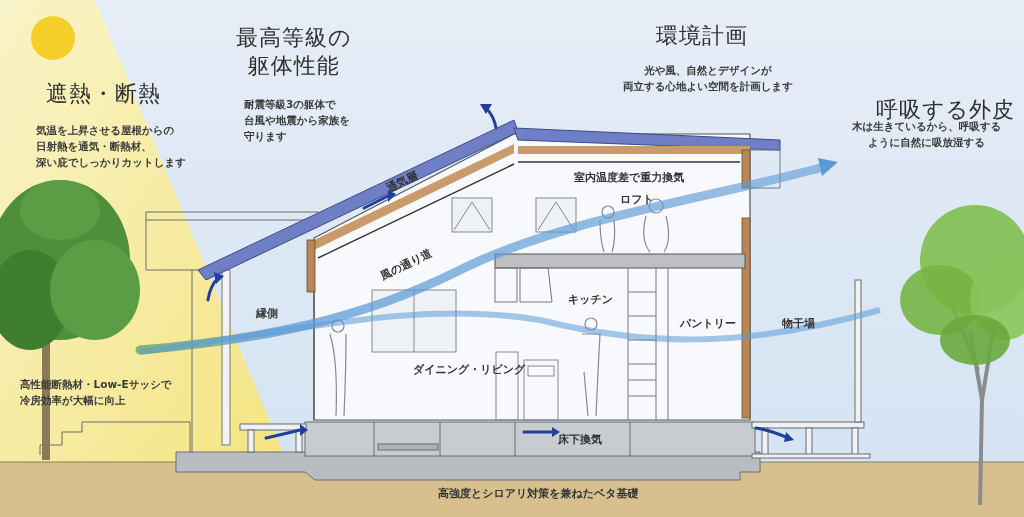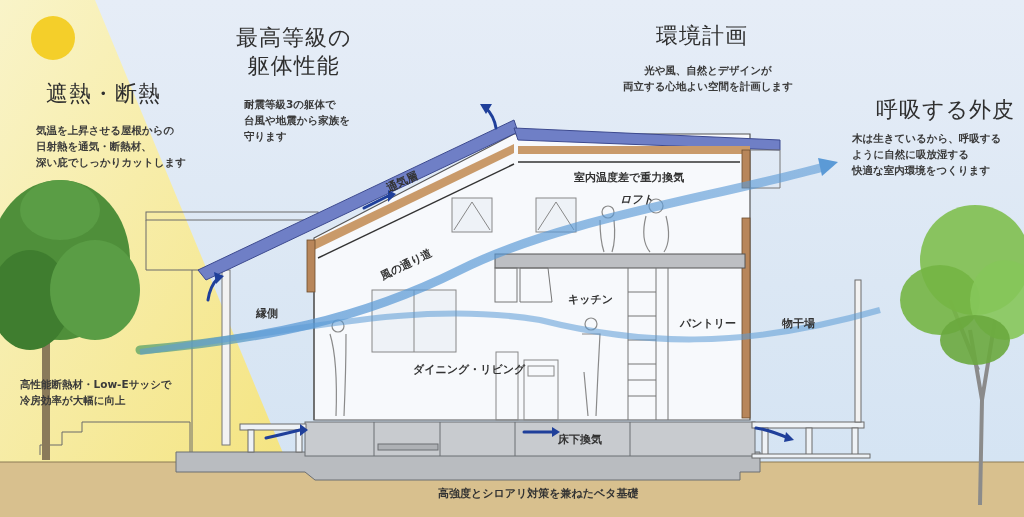--- a/index.html
+++ b/index.html
@@ -204,35 +204,34 @@
 </div>
 
 
 <div class="txt title-lg" style="left:656px;top:22px;">環境計画</div>
 <div class="txt body-sm center" style="left:618px;top:62px;width:180px;">
   <div>光や風、自然とデザインが</div>
   <div>両立する心地よい空間を計画します</div>
 </div>
 
 <div class="txt title-lg" style="left:876px;top:96px;">呼吸する外皮</div>
-<div class="txt body-sm" style="left:852px;top:130px;">
+<div class="txt body-sm" style="left:852px;top:118px;text-align:center;">
   <div>木は生きているから、呼吸する</div>
   <div>ように自然に吸放湿する</div>
-  <div>快適な室内環境をつくります</div>
 </div>
 
 <div class="txt body-sm" style="left:20px;top:376px;">
   <div>高性能断熱材・Low-Eサッシで</div>
   <div>冷房効率が大幅に向上</div>
 </div>
 
 <div class="txt label" style="left:384px;top:182px;transform:rotate(-25deg);transform-origin:left top;">通気層</div>
 <div class="txt label" style="left:378px;top:270px;transform:rotate(-26deg);transform-origin:left top;">風の通り道</div>
 <div class="txt label" style="left:574px;top:170px;">室内温度差で重力換気</div>
-<div class="txt label" style="left:620px;top:192px;font-style:italic;">ロフト</div>
+<div class="txt label" style="left:620px;top:192px;">ロフト</div>
 <div class="txt label" style="left:256px;top:306px;">縁側</div>
 <div class="txt label" style="left:568px;top:292px;">キッチン</div>
 <div class="txt label" style="left:370px;top:362px;margin-left:43px;">ダイニング・リビング</div>
 <div class="txt label" style="left:680px;top:316px;">パントリー</div>
 <div class="txt label" style="left:782px;top:316px;">物干場</div>
 <div class="txt label" style="left:558px;top:432px;">床下換気</div>
 <div class="txt label" style="left:438px;top:486px;">高強度とシロアリ対策を兼ねたベタ基礎</div>
 
 </div>
 

